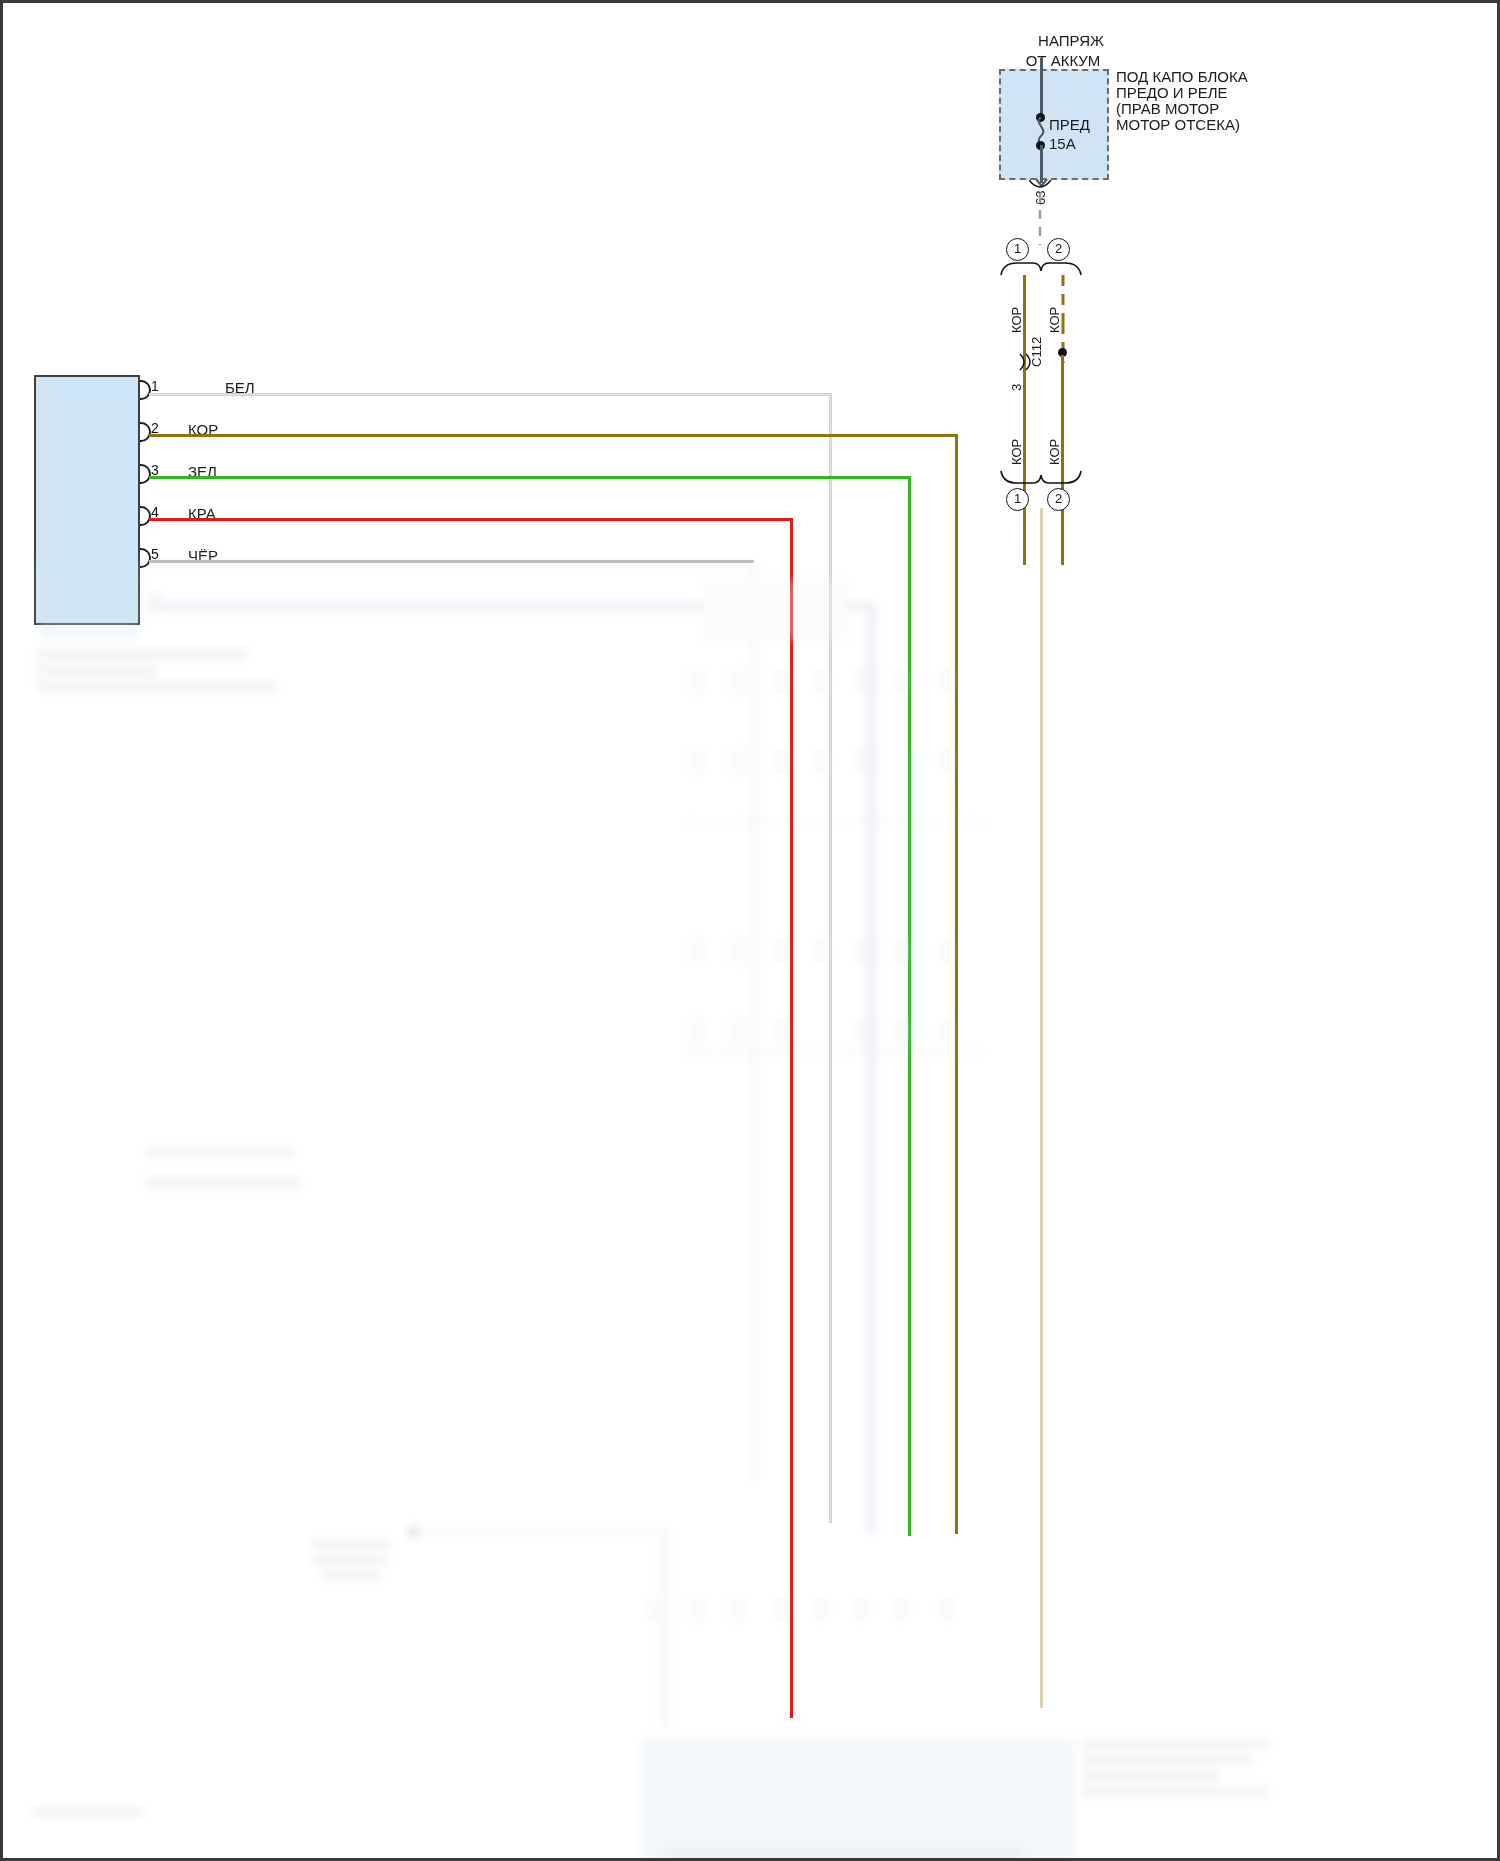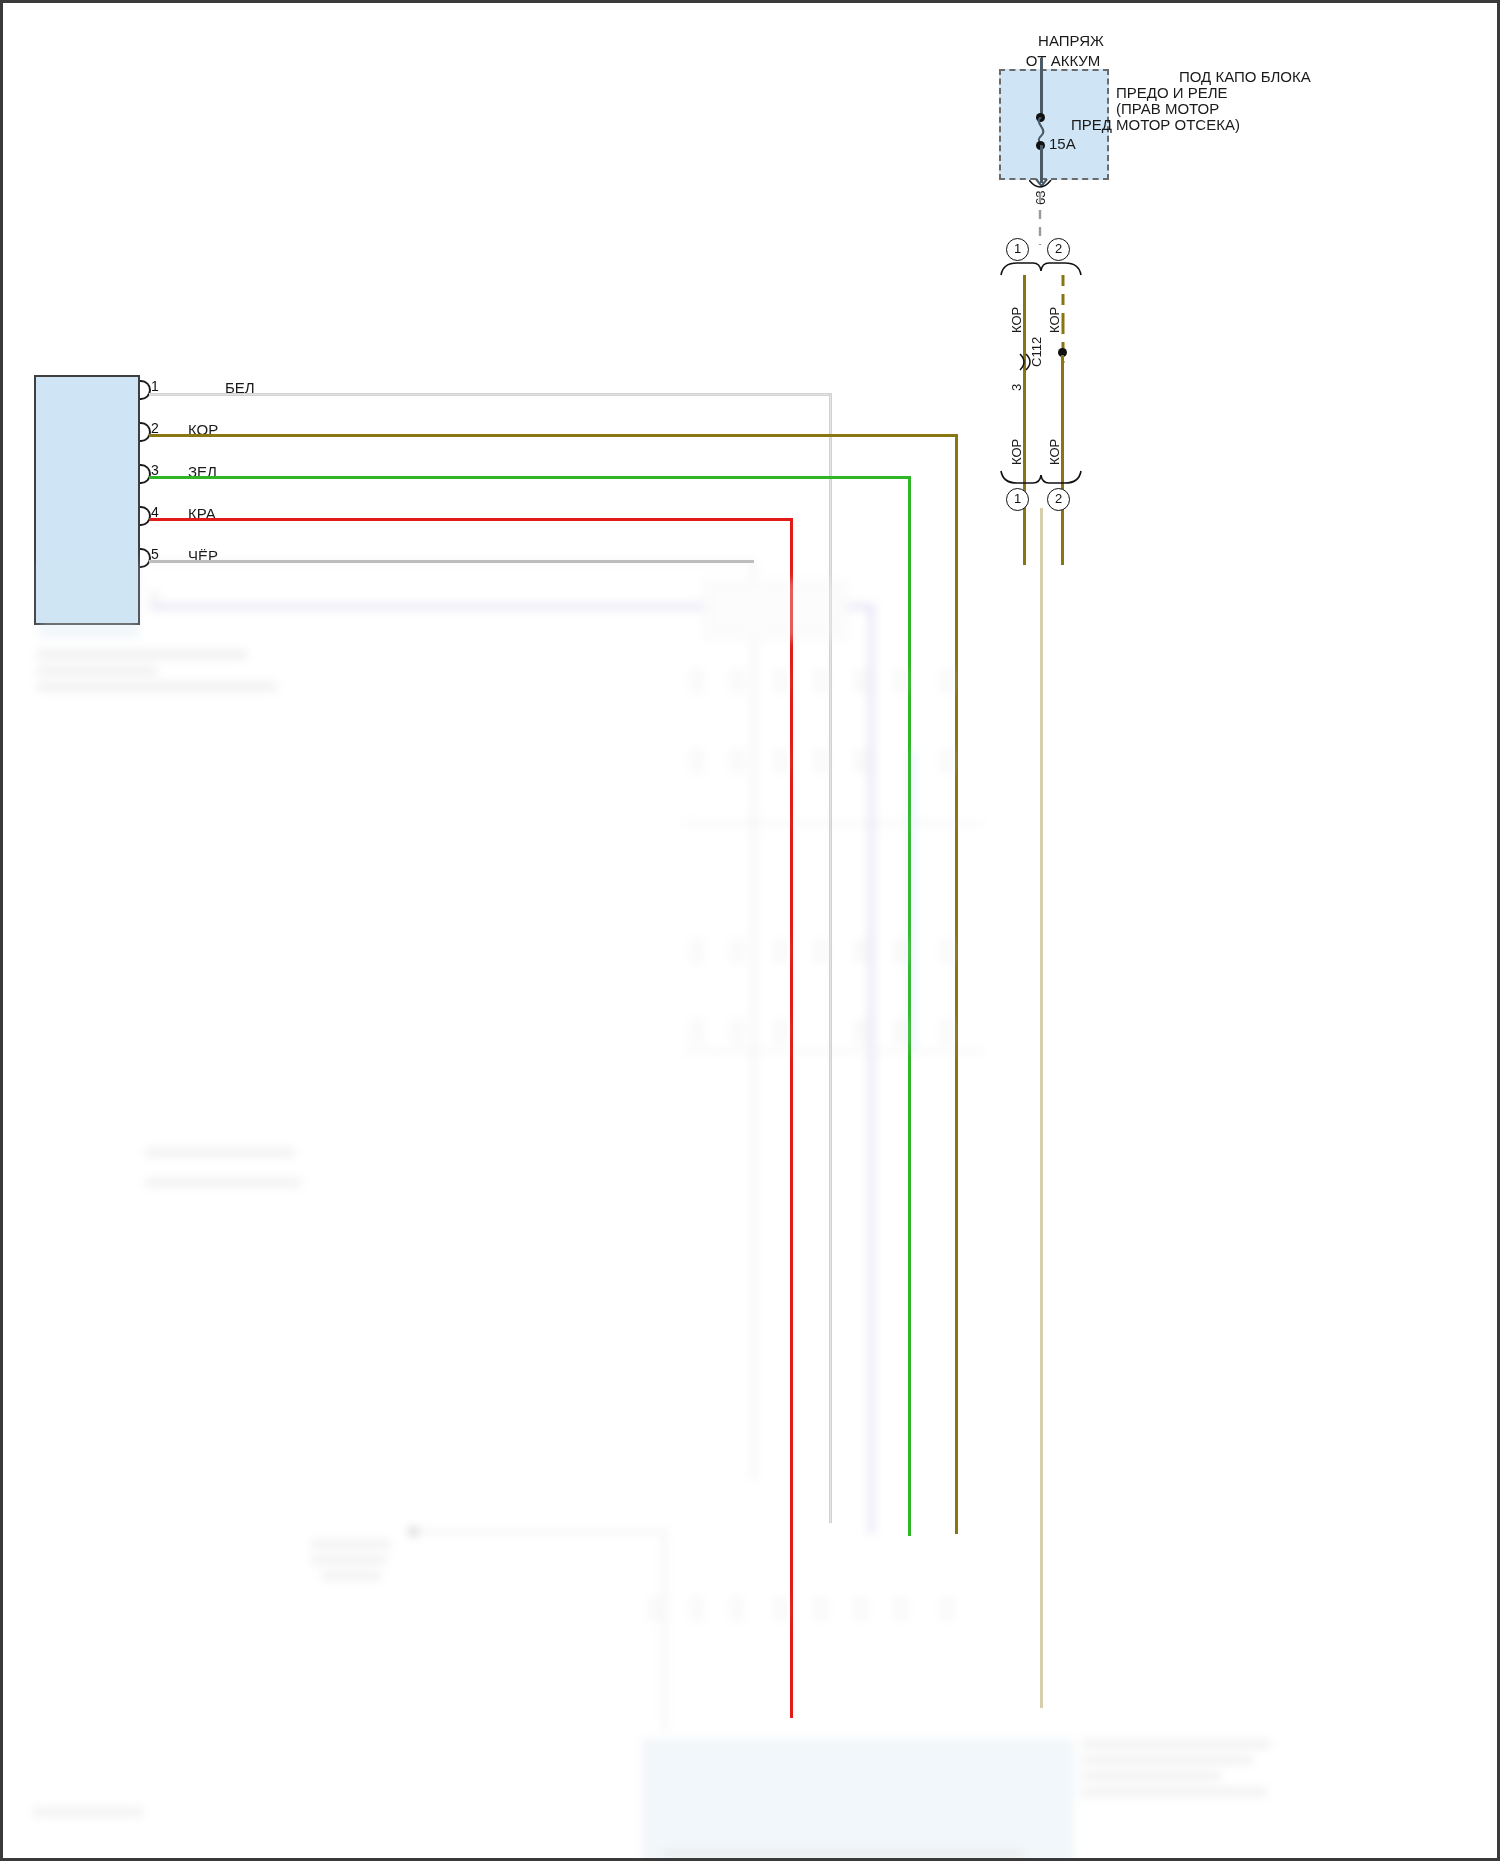--- a/index.html
+++ b/index.html
@@ -71,26 +71,26 @@
     <svg style="position:absolute;left:1028px;top:114px;" width="22" height="30">
       <path d="M10 0 C 2 6, 18 12, 10 19 C 4 24, 12 27, 10 30" fill="none" stroke="#4a5a66" stroke-width="2.2"></path>
     </svg>
     <div class="dot" style="left:1033px;top:138px;"></div>
     <div class="wire v" style="left:1037px;top:142px;height:38px;background:#4a5a66;"></div>
 
     <svg style="position:absolute;left:1029px;top:168px;" width="20" height="18">
       <path d="M9.5 0 L9.5 12 M4 8 L9.5 15 L15 8" fill="none" stroke="#4a5a66" stroke-width="2.2"></path>
     </svg>
 
-    <div class="txt" style="left:1176px;top:64px;">ПОД КАПО БЛОКА</div>
+    <div class="txt" style="left:1113px;top:64px;">ПОД КАПО БЛОКА</div>
     <div class="txt" style="left:1113px;top:80px;">ПРЕДО И РЕЛЕ</div>
     <div class="txt" style="left:1113px;top:96px;">(ПРАВ МОТОР</div>
     <div class="txt" style="left:1113px;top:112px;">МОТОР ОТСЕКА)</div>
 
-    <div class="txt" style="left:1068px;top:112px;">ПРЕД</div>
+    <div class="txt" style="left:1046px;top:112px;">ПРЕД</div>
     <div class="txt" style="left:1046px;top:131px;">15A</div>
 
     <div class="txt sm vert" style="left:1030px;top:202px;">63</div>
 
     <svg style="position:absolute;left:1026px;top:177px;" width="24" height="14">
       <path d="M0 0 Q11 14, 22 0" fill="none" stroke="#111" stroke-width="1.6"></path>
     </svg>
 
     <svg style="position:absolute;left:1031px;top:190px;" width="12" height="52">
       <path d="M6 0 L6 52" fill="none" stroke="#9a9a9a" stroke-width="2.4" stroke-dasharray="9 8"></path>

